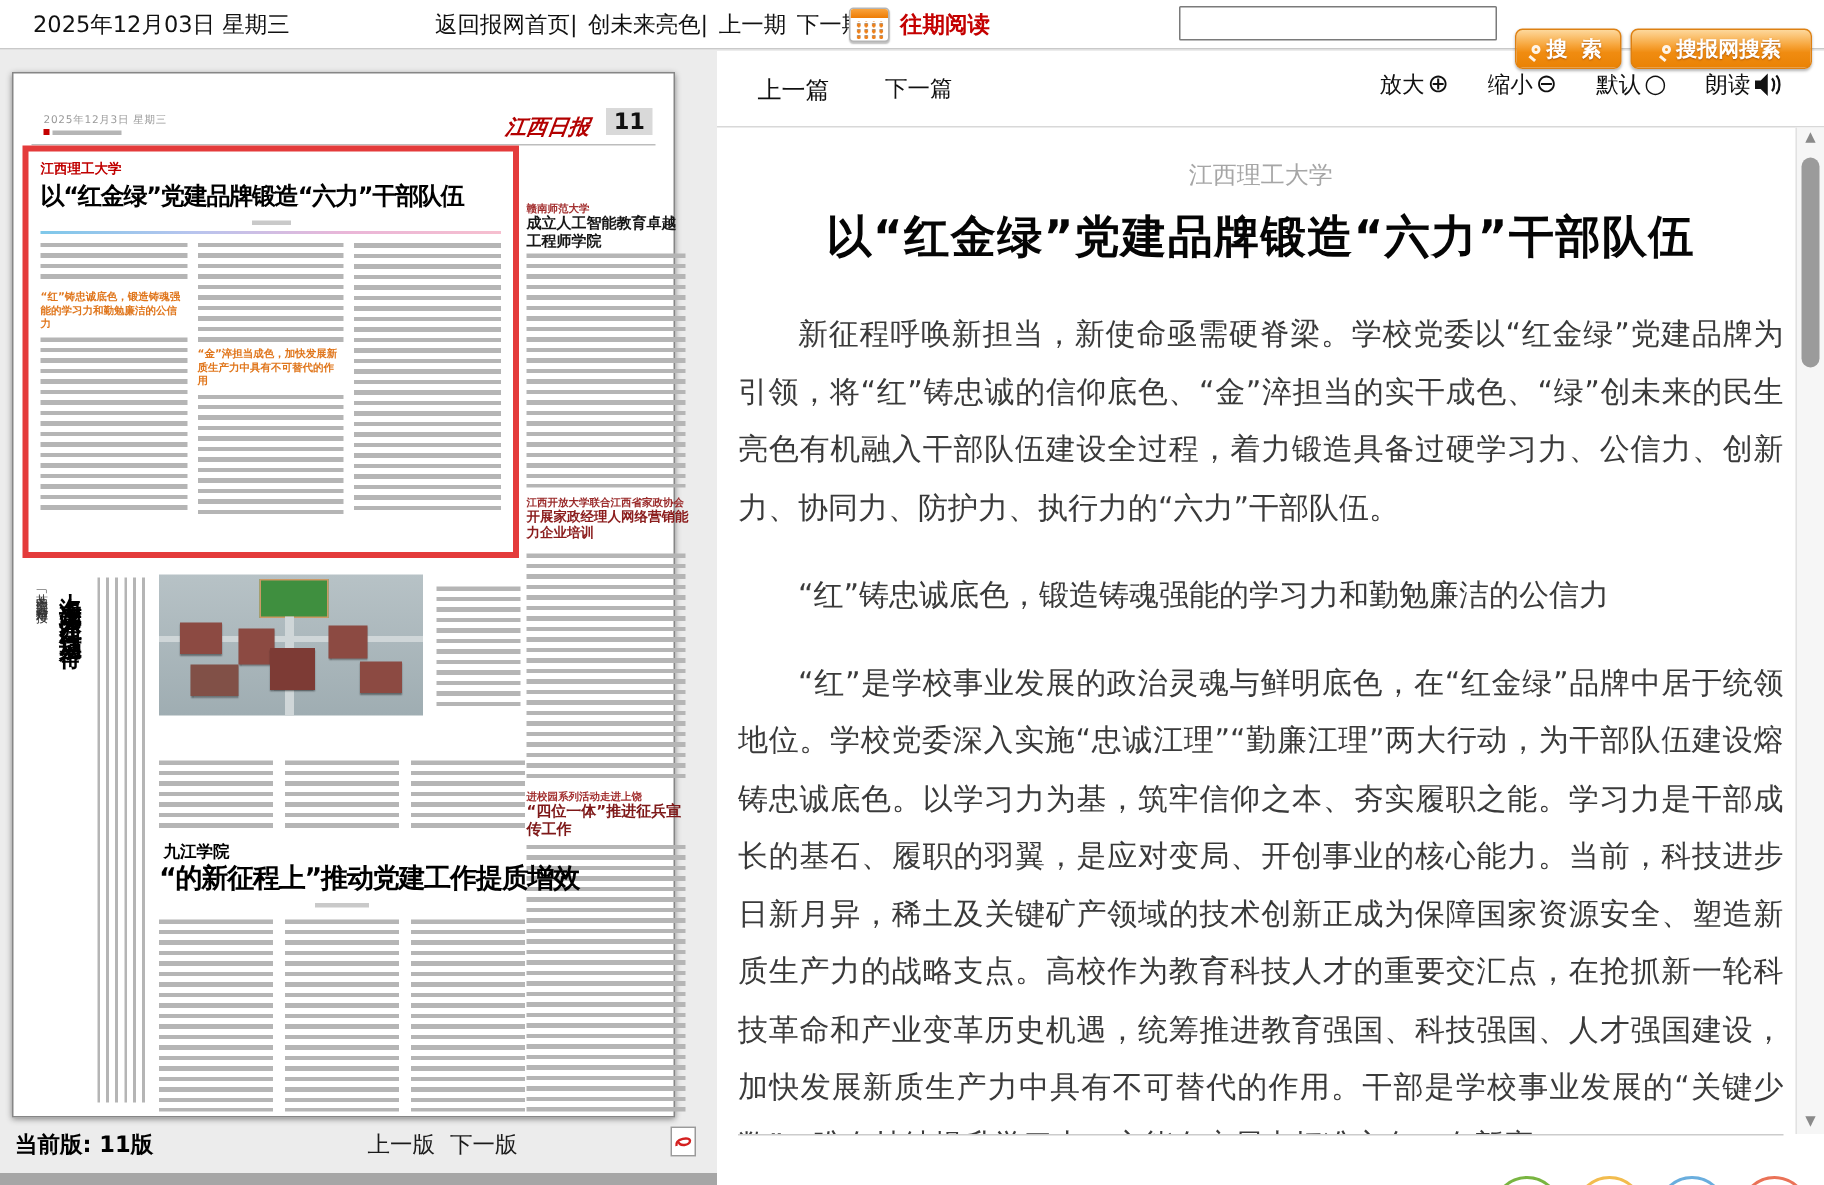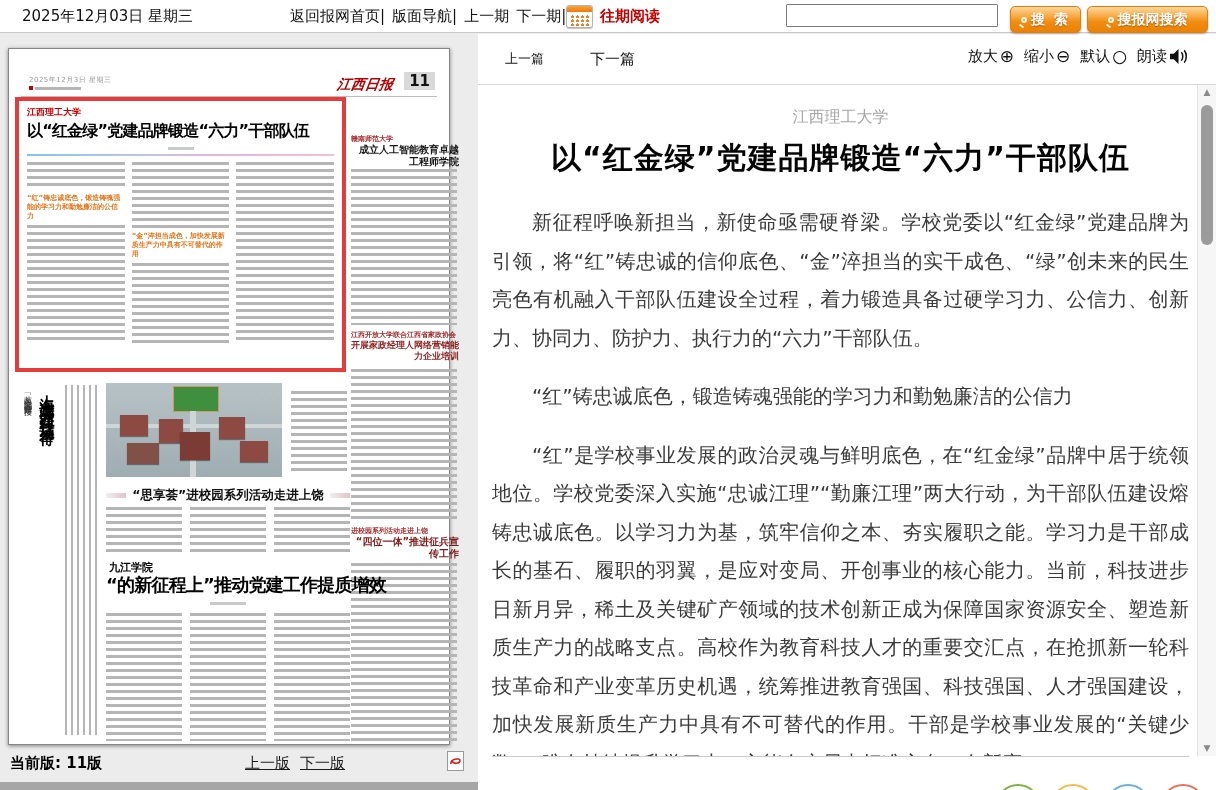--- a/index.html
+++ b/index.html
@@ -17,21 +17,21 @@
   .tb-date { position:absolute; left:22px; top:7px; font-size:15px; color:#111; }
   .tb-links { position:absolute; left:290px; top:7px; font-size:15px; color:#111; display:flex; gap:7px; }
   .tb-links span { cursor:pointer; }
   .cal { position:absolute; left:566px; top:5px; width:27px; height:23px; background:#fff; border:1px solid #b5b5b5; border-radius:3px; box-shadow:0 1px 1px rgba(0,0,0,.25); overflow:hidden; cursor:pointer; }
   .cal::before { content:""; display:block; height:6px; background:linear-gradient(#f9a33d,#ee7c05); }
   .cal::after { content:""; display:block; margin:2px 3px; height:12px;
     background-image: radial-gradient(#ef8018 1.3px, transparent 1.5px), radial-gradient(#9a9a9a 1px, transparent 1.2px);
     background-size: 5px 4px, 5px 4px; background-position: 0 9px, 0 0; }
   .tb-past { position:absolute; left:600px; top:7px; font-size:15px; font-weight:bold; color:#c40000; cursor:pointer; }
   .tb-search { position:absolute; left:786px; top:4px; width:212px; height:23px; border:1px solid #7a7a7a; border-radius:1px; padding:0 4px; font-size:13px; }
-  .obtn { position:absolute; top:6px; height:27px; border:1px solid #dd8012; border-radius:5px;
+  .obtn { position:absolute; top:19px; height:27px; border:1px solid #dd8012; border-radius:5px;
     background:linear-gradient(#fdd89c,#f7a63c 40%,#f08c11 60%,#ea8204);
     color:#fff; font-weight:bold; font-size:14px; display:flex; align-items:center; justify-content:center; gap:4px;
     text-shadow:0 1px 1px rgba(140,60,0,.65); box-shadow:0 1px 2px rgba(0,0,0,.3); cursor:pointer; }
   .btn-search { left:1010px; width:71px; letter-spacing:2px; }
   .btn-site { left:1087px; width:121px; }
   .mag { width:6px; height:6px; border:2px solid rgba(255,255,255,.9); border-radius:50%; display:inline-block; position:relative; }
   .mag::after { content:""; position:absolute; width:5px; height:2px; background:rgba(255,255,255,.9); transform:rotate(40deg); left:-4px; top:6px; }
 
   
   .paper-card { position:absolute; left:8px; top:48px; width:442px; height:697px; background:#fff;
@@ -50,21 +50,21 @@
   .red-box { position:absolute; left:6px; top:48px; width:331px; height:275px; border:4px solid #e43b3b; padding:5px 8px; cursor:pointer; background:#fff; }
   .rb-kicker { font-size:9px; font-weight:bold; color:#c00000; }
   .rb-headline { font-size:16px; font-weight:bold; color:#000; letter-spacing:-.8px; margin-top:2px; white-space:nowrap; }
   .rb-byline { width:26px; height:3px; background:#c9c9c9; margin:5px auto 4px; }
   .rb-grad { height:2px; background:linear-gradient(90deg,#7ec8ea,#b8c4ee,#eab6d8,#f6bfcf); margin-bottom:6px; }
   .rb-cols { display:flex; gap:7px; height:182px; }
   .rb-col { flex:1; display:flex; flex-direction:column; gap:4px; }
   .osub { font-size:7px; line-height:9px; font-weight:bold; color:#e0761c; }
 
   .np-k { font-size:7px; font-weight:bold; color:#a33030; line-height:9px; }
-  .np-h { font-size:10px; font-weight:bold; color:#161616; line-height:12px;text-align:right; }
+  .np-h { font-size:10px; font-weight:bold; color:#161616; line-height:12px; }
   .np-h.dark-red { color:#8b1d1d; font-size:9px; line-height:11px; }
 
   .v-dek { position:absolute; writing-mode:vertical-rl; font-size:8px; color:#333; letter-spacing:1px; }
   .v-head { position:absolute; writing-mode:vertical-rl; font-size:15px; font-weight:bold; color:#000; letter-spacing:3px; }
 
   .photo { position:absolute; left:97px; top:334px; width:176px; height:94px; background:linear-gradient(#b7c2c6,#9fadb2); overflow:hidden; }
   .photo .field { position:absolute; left:38%; top:3%; width:26%; height:28%; background:#3f8f3f; border:1px solid #c96; }
   .photo .b { position:absolute; background:#8c4a42; box-shadow:0 1px 1px rgba(0,0,0,.4); }
   .photo .road { position:absolute; background:#cfd6d8; }
 
@@ -75,30 +75,30 @@
   .cols3 .sim { flex:1; }
 
   .b-kicker { position:absolute; left:100px; top:511px; font-size:11px; font-weight:bold; color:#000; }
   .b-head { position:absolute; left:97px; top:524px; width:246px; font-size:18px; font-weight:bold; color:#000; letter-spacing:-.8px; white-space:nowrap; cursor:pointer; }
   .b-byline { position:absolute; left:97px; top:553px; width:244px; display:flex; justify-content:center; }
   .b-byline i { width:18px; height:3px; background:#c9c9c9; }
 
   
   .lb-cur { position:absolute; left:10px; top:754px; font-size:15px; font-weight:bold; color:#000; }
   .lb-nav { position:absolute; left:245px; top:754px; font-size:15px; color:#1a1a1a; display:flex; gap:10px; }
-  .lb-nav span { cursor:pointer;text-decoration:underline; }
+  .lb-nav span { cursor:pointer; }
   .pdf { position:absolute; left:447px; top:751px; width:17px; height:20px; background:#fff; border:1px solid #9a9a9a; cursor:pointer; display:flex; align-items:center; justify-content:center; }
   .bottom-strip { position:absolute; left:0; top:782px; width:480px; height:8px; background:#a6a6a6; }
 
   
   .right-panel { position:absolute; left:478px; top:34px; width:738px; height:756px; background:#fff; }
   .r-toolbar { position:absolute; left:0; top:0; right:0; height:51px; border-bottom:1px solid #d8d8d8; background:#fff; }
-  .t-prev { position:absolute; left:27px; top:16px; font-size:13px; cursor:pointer; }
+  .t-prev { position:absolute; left:27px; top:16px; font-size:16px; cursor:pointer; }
   .t-next { position:absolute; left:112px; top:16px; font-size:15px; cursor:pointer; }
-  .t-right { position:absolute; right:28px; top:13px; display:flex; align-items:center; gap:10px; font-size:15px; color:#101010; }
+  .t-right { position:absolute; right:28px; top:13px; display:flex; align-items:center; gap:26px; font-size:15px; color:#101010; }
   .t-item { display:flex; align-items:center; gap:2px; cursor:pointer; }
   .t-icon { font-size:17px; line-height:17px; }
 
   .article { position:absolute; left:14px; top:52px; width:697px; height:671px; overflow:hidden; border-bottom:1px solid #ccc; }
   .a-sub { text-align:center; font-size:16px; color:#a6a6a6; margin-top:21px; }
   .a-title { text-align:center; font-size:30px; font-weight:bold; color:#050505; margin-top:10px; letter-spacing:1px; }
   .a-body { margin-top:24px; }
   .a-body p { font-size:20px; line-height:38.5px; color:#3a3a3a; text-align:justify; text-indent:2em; margin:13px 0; }
 
   .share-row { position:absolute; left:517px; top:750px; display:flex; gap:9px; }
@@ -109,21 +109,21 @@
   .sb-thumb { position:absolute; left:3px; top:20px; width:12px; height:140px; background:#9b9b9b; border-radius:7px; cursor:pointer; }
   .sb-down { position:absolute; bottom:3px; width:100%; text-align:center; font-size:9px; color:#8a8a8a; cursor:pointer; }
 </style>
 </head>
 <body>
 
 <div class="topbar">
   <span class="tb-date">2025年12月03日 星期三</span>
   <span class="tb-links">
     <span>返回报网首页|</span>
-    <span>版面导航|</span>
+    <span>创未来亮色|</span>
     <span>上一期</span>
     <span>下一期|</span>
   </span>
   <span class="cal"></span>
   <span class="tb-past">往期阅读</span>
   <input class="tb-search" type="text" value="" style="">
   <div class="obtn btn-search">
       <span class="mag"></span>
       <span>搜 索</span>
     </div>
@@ -192,25 +192,20 @@
     <div class="road" style="left:48%; top:30%; width:3%; height:70%;"></div>
     <div class="b" style="left:8%;  top:34%; width:16%; height:22%;"></div>
     <div class="b" style="left:30%; top:38%; width:14%; height:26%;"></div>
     <div class="b" style="left:42%; top:52%; width:17%; height:30%; background:#7d3b35;"></div>
     <div class="b" style="left:64%; top:36%; width:15%; height:24%;"></div>
     <div class="b" style="left:76%; top:62%; width:16%; height:22%;"></div>
     <div class="b" style="left:12%; top:64%; width:18%; height:22%; background:#815047;"></div>
   </div>
   <div class="abs sim" style="left:282px; top:342px; width:56px; height:80px;"></div>
 
-  <div class="mid-head">
-    <span class="bar"></span>
-    <span class="txt">“思享荟”进校园系列活动走进上饶</span>
-    <span class="bar"></span>
-  </div>
   <div class="abs cols3" style="left:97px; top:458px; width:244px; height:46px;">
     <div class="sim"></div>
       <div class="sim"></div>
       <div class="sim"></div>
   </div>
 
   <div class="b-kicker">九江学院</div>
   <div class="b-head">“的新征程上”推动党建工作提质增效</div>
   <div class="b-byline">
       <i></i>

